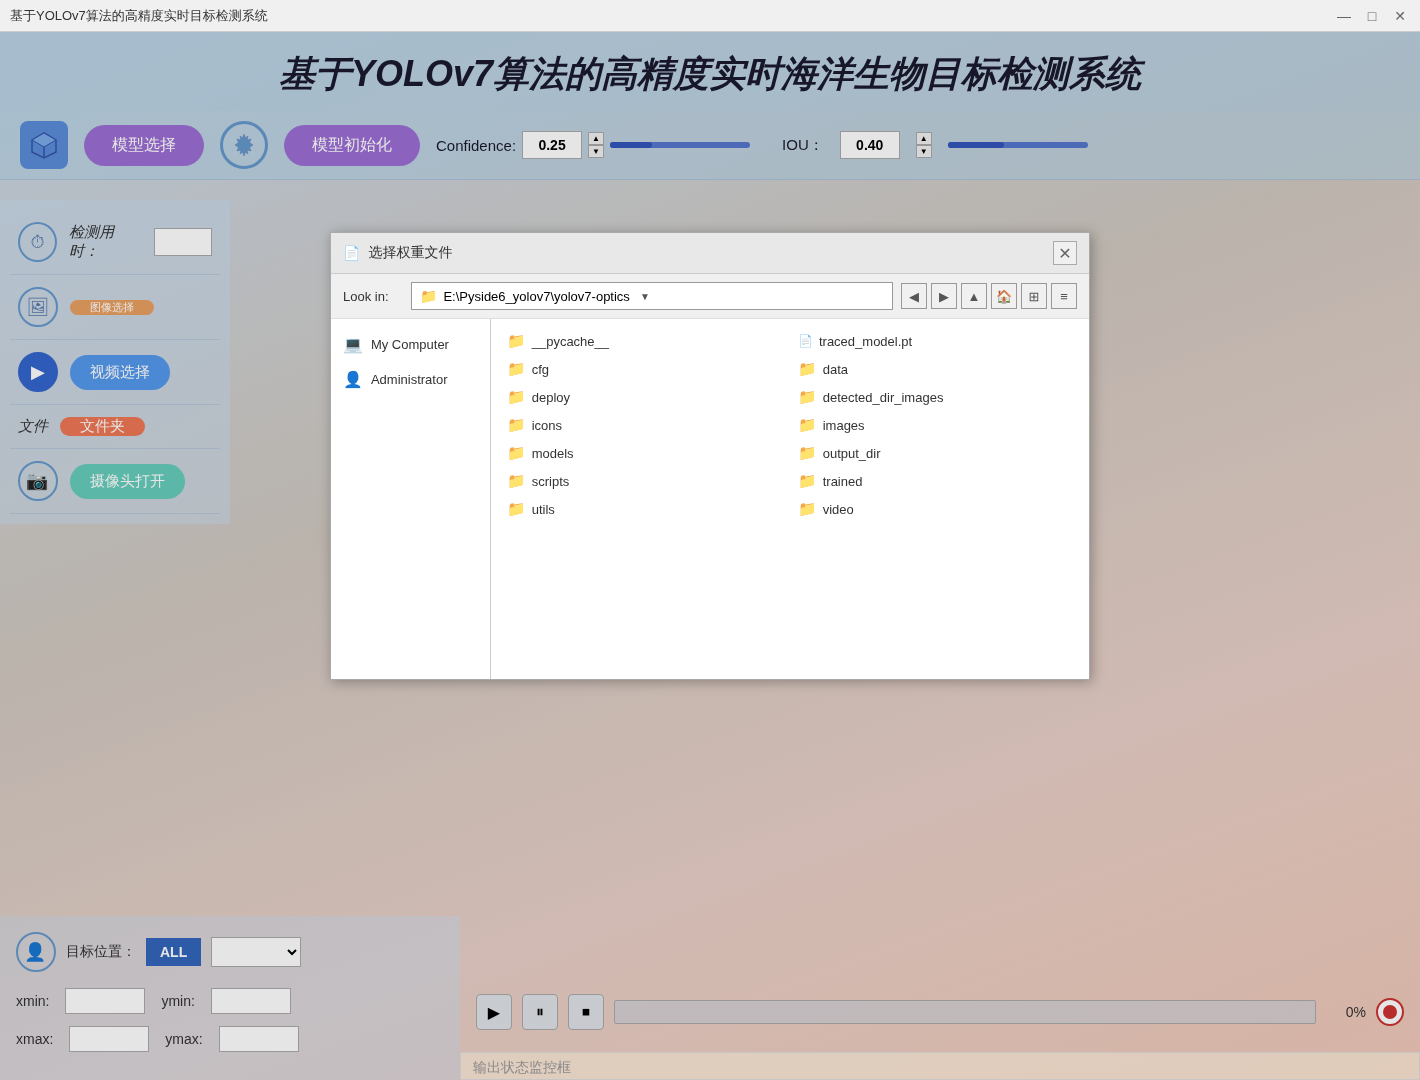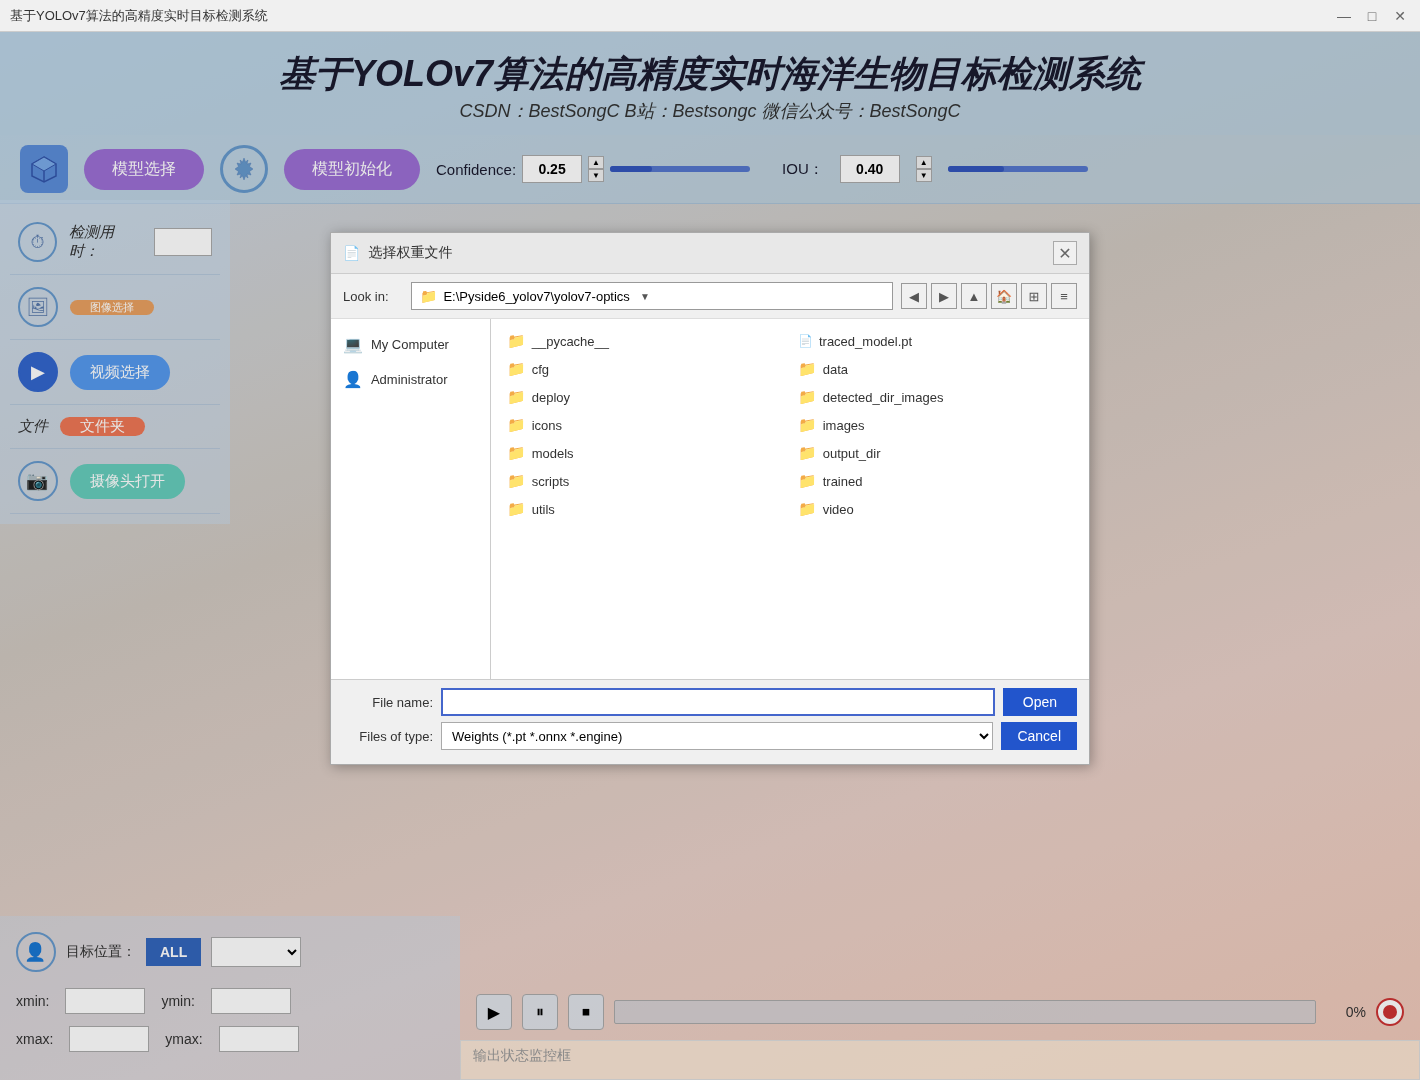--- a/index.html
+++ b/index.html
@@ -327,21 +327,21 @@
       cursor: pointer;
     }
     .record-dot { width: 14px; height: 14px; border-radius: 50%; background: #cc3333; }
 
     
     .status-monitor {
       position: absolute;
       bottom: 0;
       right: 0;
       width: 960px;
-      height: 40px;
+      height: 28px;
       background: rgba(255, 240, 220, 0.7);
       border: 1px solid #ddd;
       padding: 6px 12px;
       font-size: 14px;
       color: #999;
     }
 
     
     .dialog-overlay {
       position: absolute;
@@ -543,21 +543,20 @@
     <button class="title-bar-btn">—</button>
     <button class="title-bar-btn">□</button>
     <button class="title-bar-btn">✕</button>
   </div>
 </div>
 
 <div class="app-body">
 
   <div class="header-section">
     <div class="main-title">基于YOLOv7算法的高精度实时海洋生物目标检测系统</div>
-    <div class="sub-title">CSDN：BestSongC   B站：Bestsongc   微信公众号：BestSongC</div>
   </div>
 
   <div class="toolbar">
     <div class="cube-icon">
       <svg width="30" height="30" viewBox="0 0 30 30" fill="none">
         <polygon points="15,3 27,10 27,22 15,28 3,22 3,10" fill="#5b8dd9" stroke="#3355aa" stroke-width="1.5"></polygon>
         <polygon points="15,3 27,10 15,17 3,10" fill="#7aaae8" stroke="#3355aa" stroke-width="1"></polygon>
         <line x1="15" y1="17" x2="15" y2="28" stroke="#3355aa" stroke-width="1.5"></line>
       </svg>
     </div>
@@ -752,31 +751,17 @@
             <span class="folder-icon">📁</span>
             <span>utils</span>
           </div>
           <div class="file-item">
             <span class="folder-icon">📁</span>
             <span>video</span>
           </div>
         </div>
       </div>
 
-      <div class="dialog-bottom">
-        <div class="dialog-row">
-          <span class="dialog-row-label">File name:</span>
-          <input class="filename-input" type="text" style="">
-          <button class="btn-open">Open</button>
-        </div>
-        <div class="dialog-row">
-          <span class="dialog-row-label">Files of type:</span>
-          <select class="filetype-select">
-            <option>Weights (*.pt *.onnx *.engine)</option>
-          </select>
-          <button class="btn-cancel">Cancel</button>
-        </div>
-      </div>
 
     </div>
   </div>
 
 </div>
 
 </body></html>

